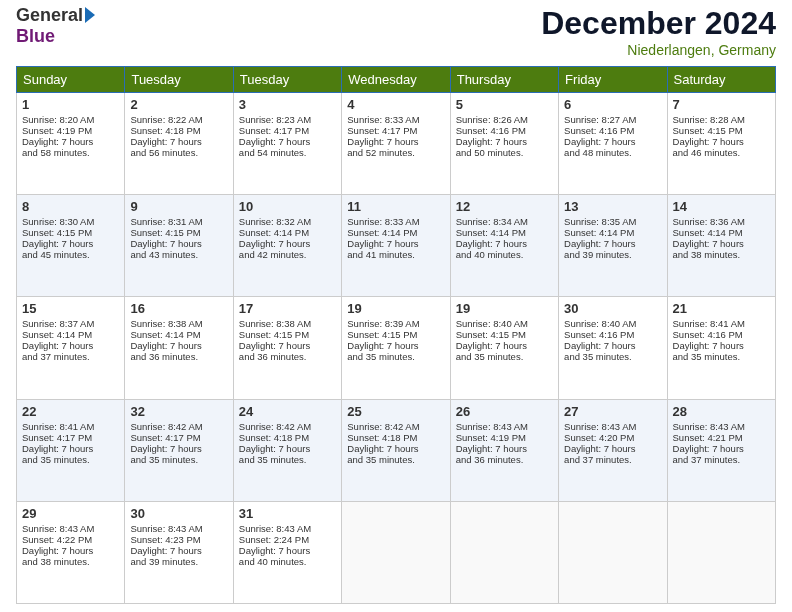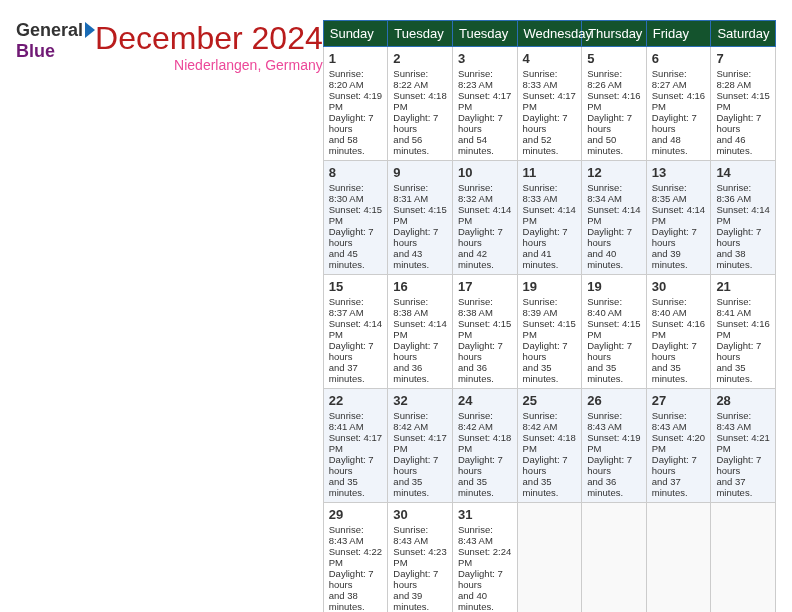--- a/index.html
+++ b/index.html
@@ -6,23 +6,23 @@
     body {
       font-family: Arial, sans-serif;
       background: #fff;
       width: 792px;
       height: 612px;
       overflow: hidden;
     }
     .container {
       width: 792px;
       height: 612px;
-      padding: 20px 16px 8px 16px;
+      padding: 5px 16px 8px 16px;
       display: flex;
-      flex-direction: row;
+      flex-direction: column;
     }
     .header {
       display: flex;
       justify-content: space-between;
       align-items: flex-start;
       margin-bottom: 8px;
     }
     .logo {
       display: flex;
       flex-direction: column;
@@ -49,36 +49,36 @@
       border-top: 8px solid transparent;
       border-bottom: 8px solid transparent;
       margin-left: 2px;
       margin-top: -2px;
     }
     .title-area {
       text-align: right;
     }
     .month-title {
       font-size: 32px;
-      font-weight: normal;
-      color: #b91c1c;
+      font-weight: bold;
+      color: #0f172a;
     }
     .location {
       font-size: 14px;
-      color: #ec4899;
+      color: #4d7c0f;
     }
     .calendar {
       flex: 1;
       border: 1px solid #ccc;
       border-collapse: collapse;
       width: 100%;
       table-layout: fixed;
     }
     .calendar th {
-      background-color: #14532d;
+      background-color: #4d7c0f;
       color: white;
       text-align: left;
       padding: 5px 6px;
       font-size: 13px;
       font-weight: normal;
       border: 1px solid #2a6db5;
     }
     .calendar td {
       border: 1px solid #ccc;
       vertical-align: top;

